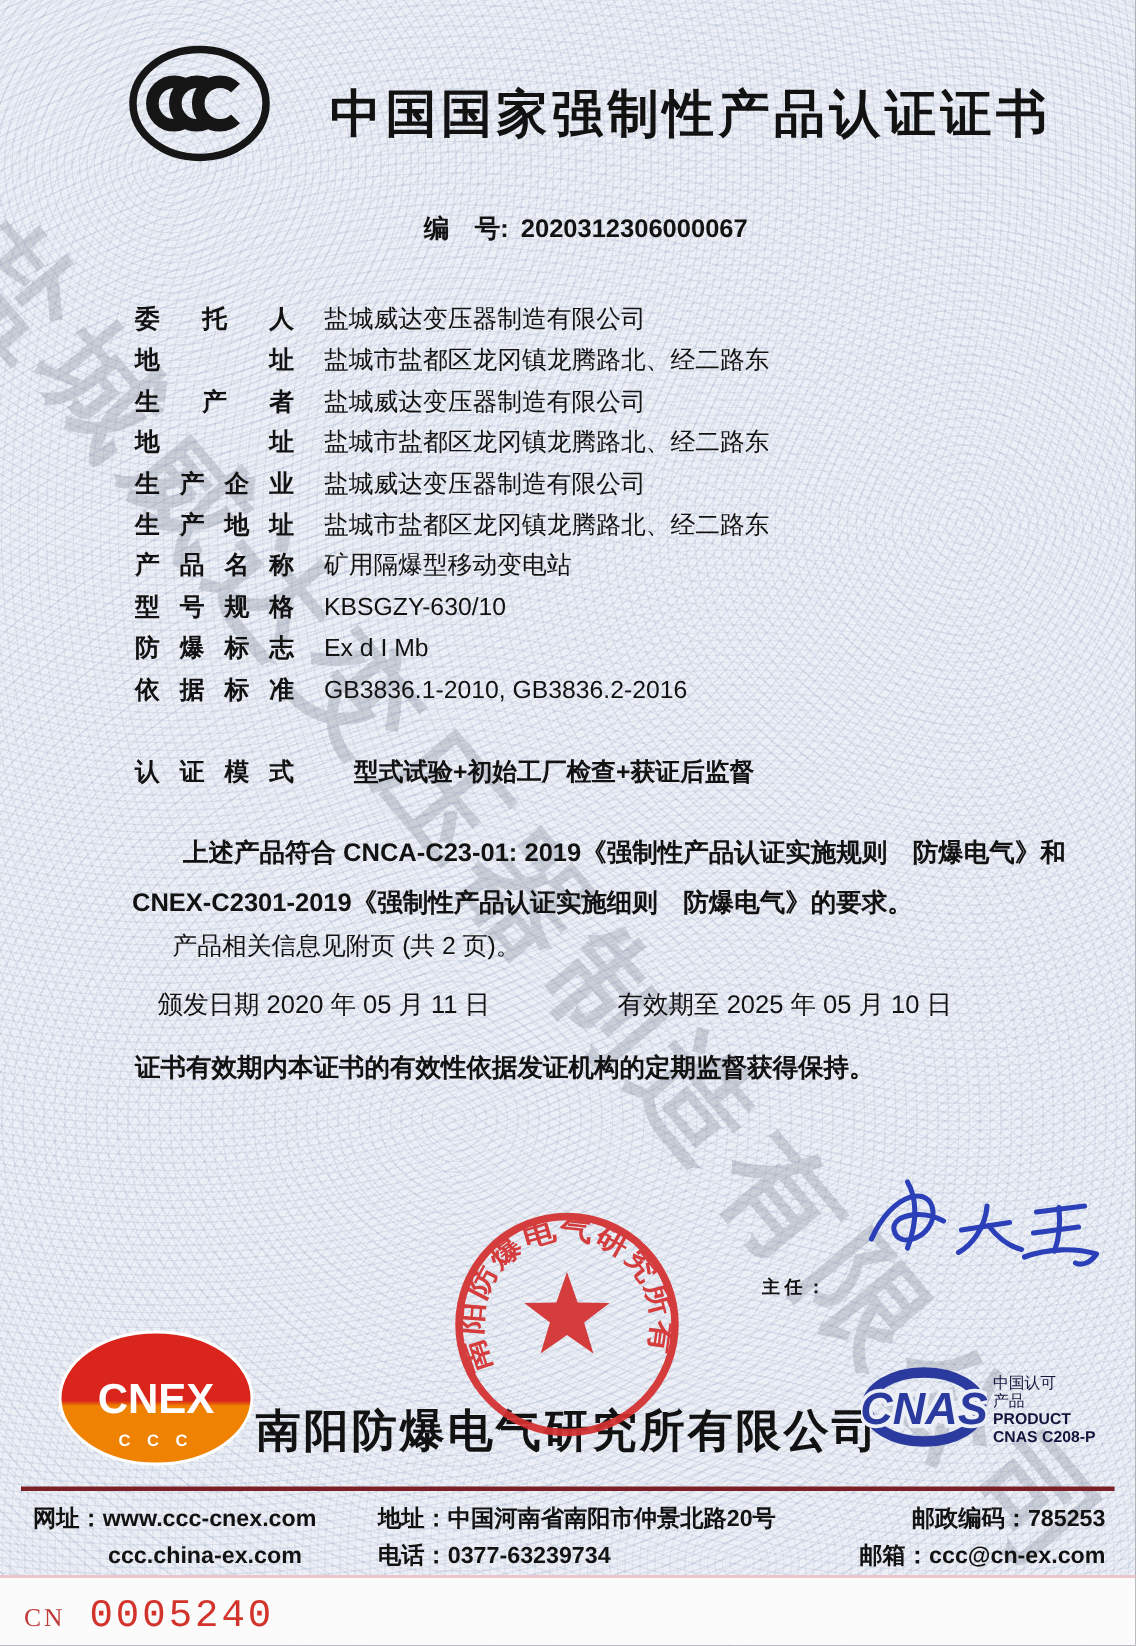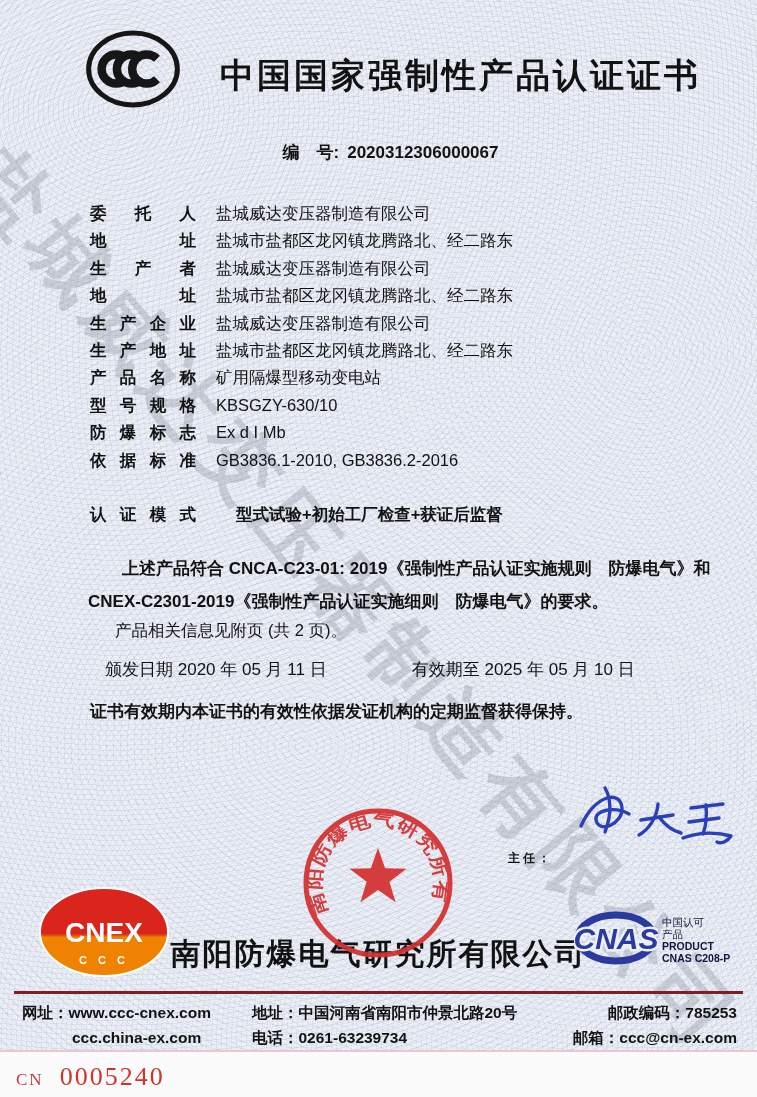--- a/index.html
+++ b/index.html
@@ -62,21 +62,21 @@
             padding-top:6px; display:flex; z-index:2; font-size:15.5px; font-weight:700; line-height:25px; }
   .fcol1 { margin-left:8px; width:230px; }
   .fcol1 .l2 { padding-left:50px; }
   .fcol2 { width:320px; }
   .fcol3 { flex:1; text-align:right; padding-right:6px; }
 
   .whitestrip { position:absolute; bottom:0; left:0; width:757px; height:47px; background:#fbfbfc;
                 border-top:2px solid #ecc6cd; z-index:5;padding-left:12px; }
   .serial { position:absolute; left:16px; top:10px; display:flex; align-items:baseline; }
   .serial .pre { font-family:"Liberation Serif", serif; font-size:17px; color:#c03a3a; letter-spacing:2px; }
-  .serial .num { margin-left:16px; font-family:Liberation Serif, serif; font-size:26px;
+  .serial .num { margin-left:16px; font-family:Liberation Mono, monospace; font-size:26px;
                  color:#d2342c; letter-spacing:2px; }
 </style>
 </head>
 <body>
 
 <div class="page">
 
   <div class="watermark">盐城威达变压器制造有限公司</div>
 
   <div class="header">
@@ -206,21 +206,21 @@
     </div>
   </div>
 
   <div class="footer">
     <div class="fcol1">
       <div>网址：www.ccc-cnex.com</div>
       <div class="l2">ccc.china-ex.com</div>
     </div>
     <div class="fcol2">
       <div>地址：中国河南省南阳市仲景北路20号</div>
-      <div>电话：0261-63239734</div>
+      <div>电话：0377-63239734</div>
     </div>
     <div class="fcol3">
       <div>邮政编码：785253</div>
       <div>邮箱：ccc@cn-ex.com</div>
     </div>
   </div>
 
   <div class="whitestrip">
     <div class="serial">
       <span class="pre">CN</span>

